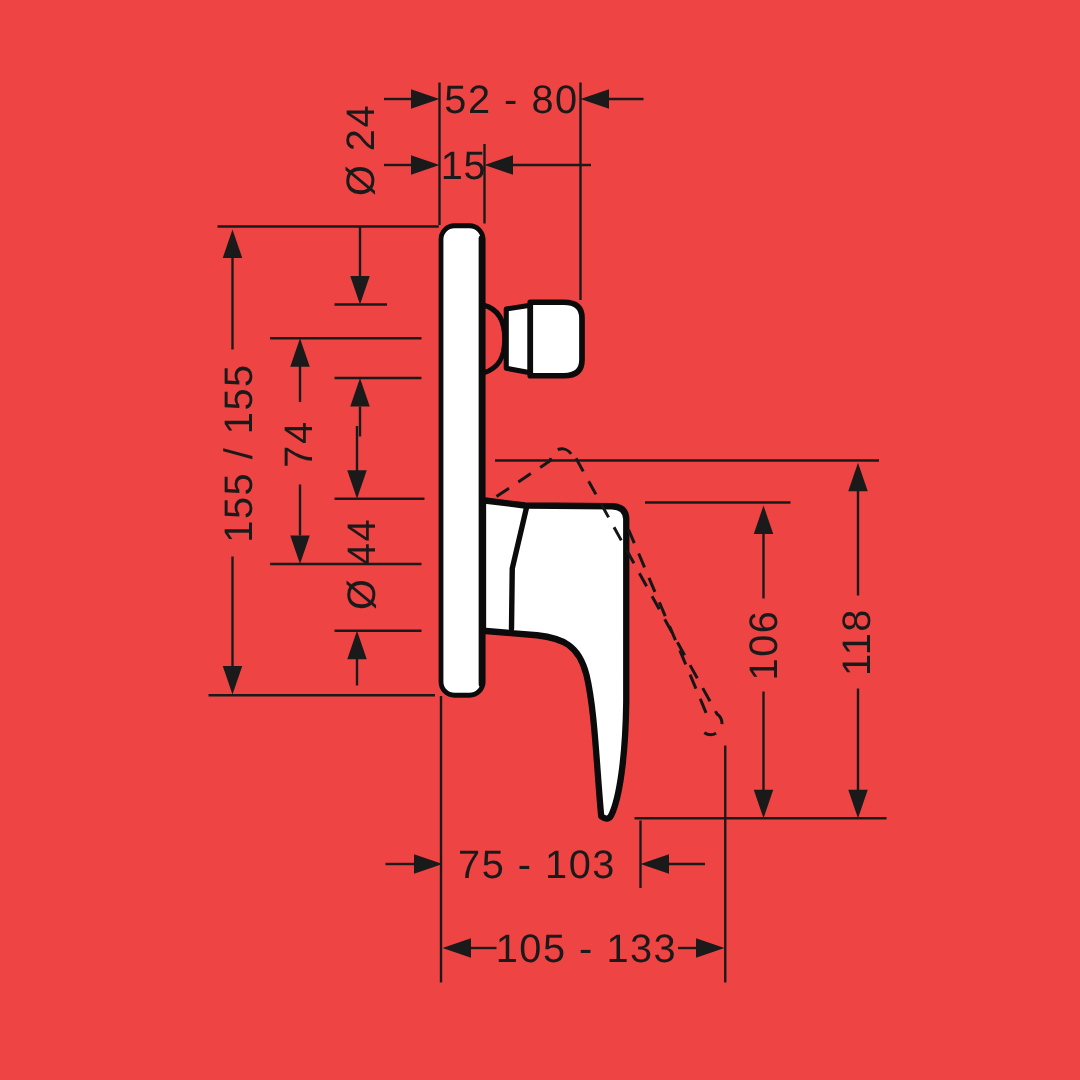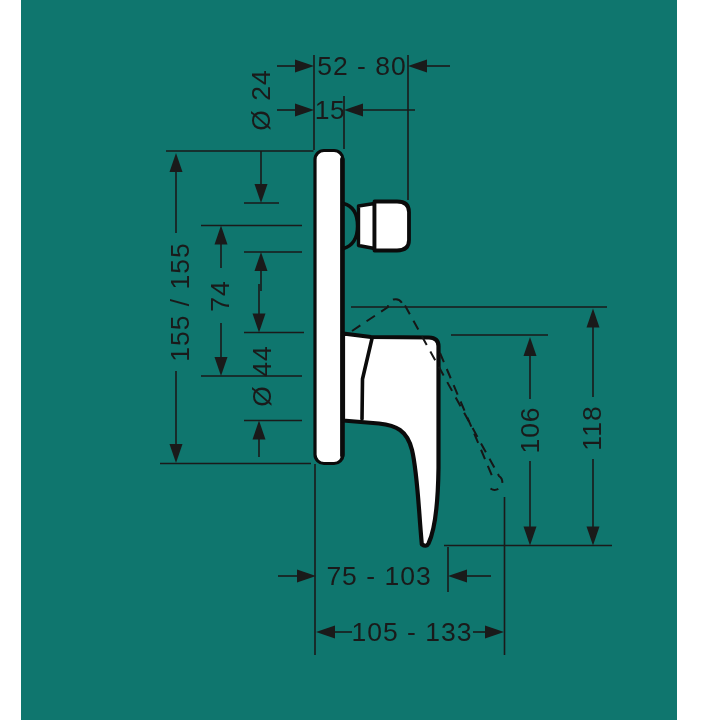--- a/index.html
+++ b/index.html
@@ -1,23 +1,22 @@
 <!DOCTYPE html>
 <html style="--ink: #1a1a1a;"><head>
 <meta charset="utf-8">
 <style>
   :root { --ink: #1a1a1a; }
   html, body { margin: 0; padding: 0; background: #ffffff; }
   .stage {
     position: relative;
-    width: 656px;
+    width: 720px;
     height: 720px;
-    background: #0f766e;
+    background: #ef4444;
     overflow: hidden;
-    margin-left: 21px;
   }
   svg { display: block; }
   .dim-text {
     font-family: "Liberation Sans", "DejaVu Sans", sans-serif;
     font-size: 26.5px;
     letter-spacing: 1px;
     fill: var(--ink);
   }
   .thin  { stroke: var(--ink); stroke-width: 1.6; fill: none; }
   .arrow { fill: var(--ink); stroke: none; }

